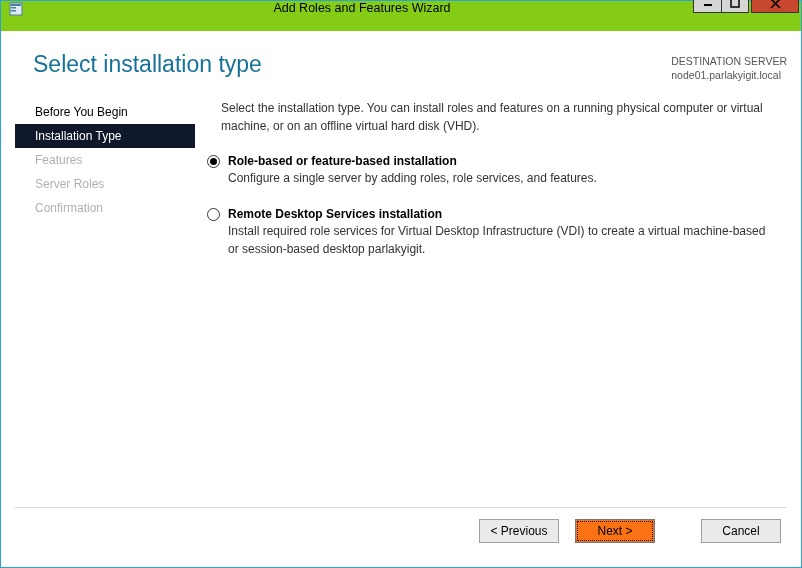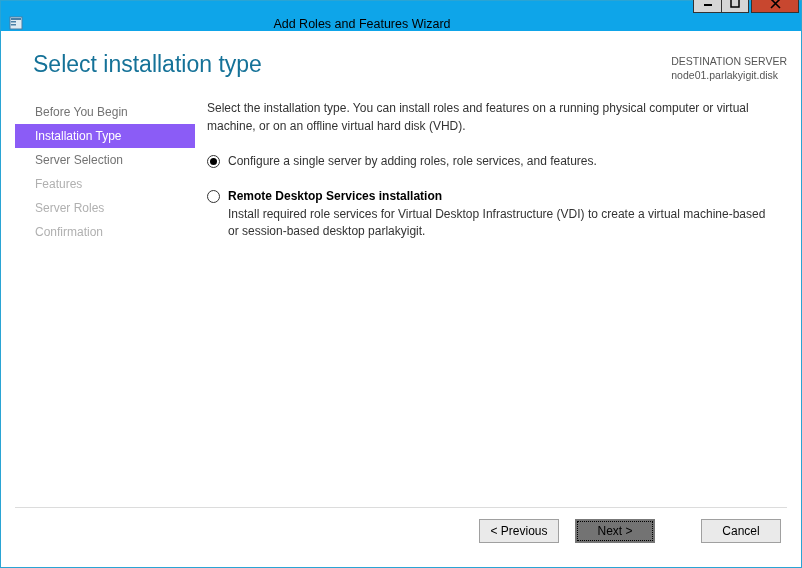--- a/index.html
+++ b/index.html
@@ -1,46 +1,46 @@
 <!DOCTYPE html>
 <html><head>
 <meta charset="utf-8">
 <style>
   * { box-sizing: border-box; margin: 0; padding: 0; }
   html, body { width: 802px; height: 568px; font-family: "Segoe UI", Tahoma, sans-serif; font-size: 12px; background: #fff; overflow: hidden; }
   .window { width: 802px; height: 568px; border: 1px solid #2aa4d4; background: #fff; display: flex; flex-direction: column; }
-  .titlebar { height: 30px; background: #0ea5e9; display: flex; align-items: flex-end; }
+  .titlebar { height: 30px; background: #84cc16; display: flex; align-items: flex-start; }
   .titlebar .icon-box { width: 30px; display: flex; align-items: center; justify-content: center; }
   .titlebar .title { flex: 1; text-align: center; color: #000; font-size: 12.5px; }
   .win-controls { display: flex; height: 22px; margin-right: 2px; margin-top: -8px; align-self: flex-start; }
   .win-btn { width: 28px; height: 20px; border: 1px solid #333; display: flex; align-items: center; justify-content: center; font-size: 11px; cursor: default; }
   .win-min { background: #d6d6d6; border-right: none; }
   .win-max { background: #d6d6d6; }
   .win-close { background: #c8472f; color: #000; width: 48px; margin-left: 2px; }
   .body-area { flex: 1; padding: 0 14px 14px 14px; display: flex; flex-direction: column; border-radius: 25px; }
   .header-row { display: flex; justify-content: space-between; align-items: flex-start; padding: 20px 0 14px 18px; }
   .page-title { font-size: 23px; font-weight: 300; color: #157298; font-family: "Segoe UI Light","Segoe UI",sans-serif; }
   .dest-box { font-size: 10.5px; color: #555; line-height: 1.3; padding-top: 4px; }
   .content-row { flex: 1; display: flex; }
   .nav { width: 180px; padding-top: 4px; }
-  .nav-item { padding: 5px 0 5px 20px; font-size: 12px; color: #737373; cursor: default; }
-  .nav-item.active { background: #8b5cf6; color: #fff; }
+  .nav-item { padding: 5px 0 5px 20px; font-size: 12px; color: #000000; cursor: default; }
+  .nav-item.active { background: #0f172a; color: #fff; }
   .nav-item.disabled { color: #b0b0b0; }
   .main { flex: 1; padding: 4px 8px 0 12px; font-size: 12px; color: #333; line-height: 1.45; }
-  .intro { margin-bottom: 18px; }
+  .intro { margin-bottom: 18px; margin-left: 14px; }
   .opt { display: flex; align-items: flex-start; margin-bottom: 18px; }
   .radio { width: 13px; height: 13px; border: 1px solid #333; border-radius: 50%; margin: 2px 8px 0 0; flex: 0 0 13px; position: relative; background: #fff; }
   .radio.checked::after { content: ""; position: absolute; top: 2px; left: 2px; width: 7px; height: 7px; background: #000; border-radius: 50%; }
   .opt .txt { flex: 1; }
   .opt .label { font-weight: 700; color: #000; }
   .opt .desc { color: #333; }
   .footer { height: 46px; border-top: 1px solid #dcdcdc; background: #fff; display: flex; align-items: center; justify-content: flex-end; gap: 16px; padding-right: 6px; }
   .btn { min-width: 80px; height: 24px; border: 1px solid #a0a0a0; background: #eaeaea; color: #000; font-size: 12px; display: inline-flex; align-items: center; justify-content: center; cursor: default; }
   .btn.disabled { color: #a8a8a8; }
-  .btn.focus { outline: 1px dotted #000; outline-offset: -3px; border: 1px solid #777; background: #737373; }
+  .btn.focus { outline: 1px dotted #000; outline-offset: -3px; border: 1px solid #777; background: #f97316; }
   .gap { width: 14px; }
 </style>
 </head>
 <body>
 
 <div class="window">
   <div class="titlebar">
     <div class="icon-box">
       <svg width="16" height="16" viewBox="0 0 16 16">
         <rect x="2" y="2" width="12" height="12" fill="#dfeaf2" stroke="#4a7fa6"></rect>
@@ -67,40 +67,40 @@
           </svg>
       </div>
     </div>
   </div>
 
   <div class="body-area">
     <div class="header-row">
       <div class="page-title">Select installation type</div>
       <div class="dest-box">
         <div>DESTINATION SERVER</div>
-        <div>node01.parlakyigit.disk</div>
+        <div>node01.parlakyigit.local</div>
       </div>
     </div>
 
     <div class="content-row">
       <div class="nav">
         <div class="nav-item">Before You Begin</div>
         <div class="nav-item active">Installation Type</div>
-        <div class="nav-item">Server Selection</div>
         <div class="nav-item disabled">Features</div>
         <div class="nav-item disabled">Server Roles</div>
         <div class="nav-item disabled">Confirmation</div>
       </div>
 
       <div class="main">
         <div class="intro">Select the installation type. You can install roles and features on a running physical computer or virtual machine, or on an offline virtual hard disk (VHD).</div>
 
         <div class="opt">
           <div class="radio checked"></div>
           <div class="txt">
+            <div class="label">Role-based or feature-based installation</div>
             <div class="desc">Configure a single server by adding roles, role services, and features.</div>
           </div>
         </div>
 
         <div class="opt">
           <div class="radio"></div>
           <div class="txt">
             <div class="label">Remote Desktop Services installation</div>
             <div class="desc">Install required role services for Virtual Desktop Infrastructure (VDI) to create a virtual machine-based or session-based desktop parlakyigit.</div>
           </div>

